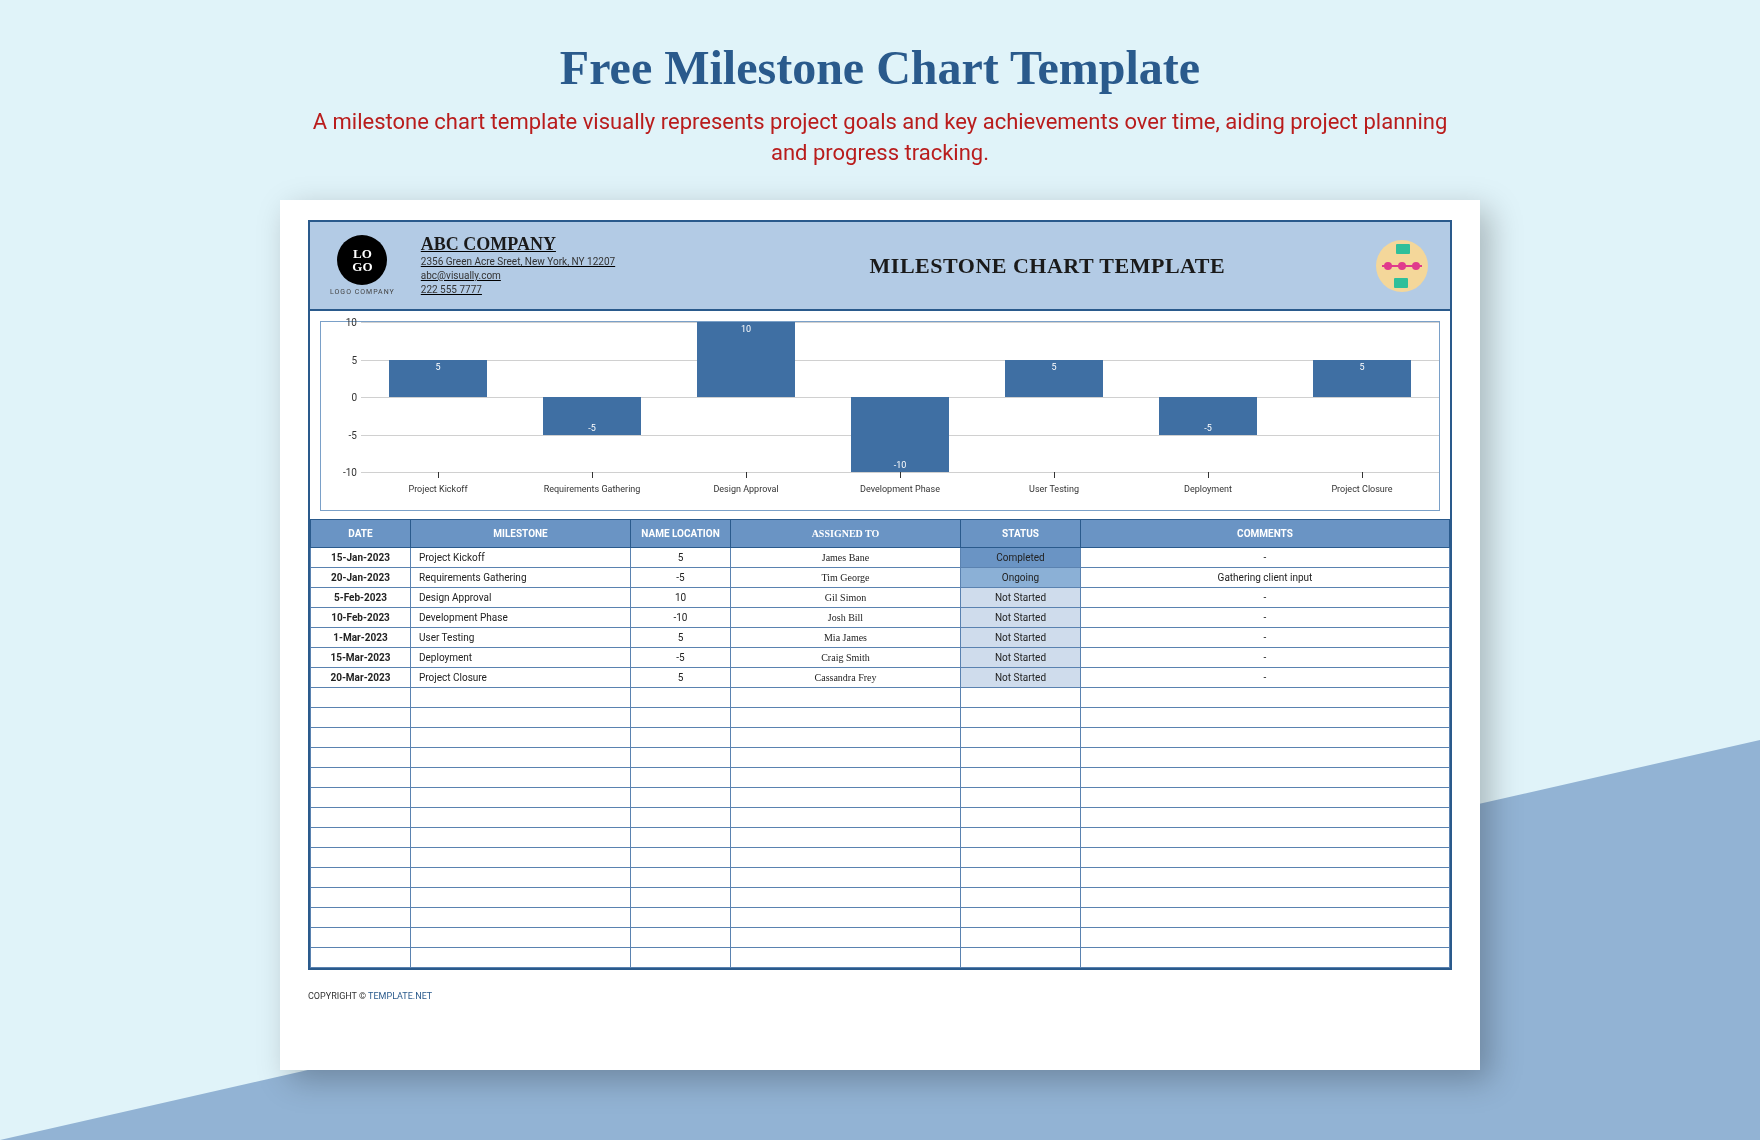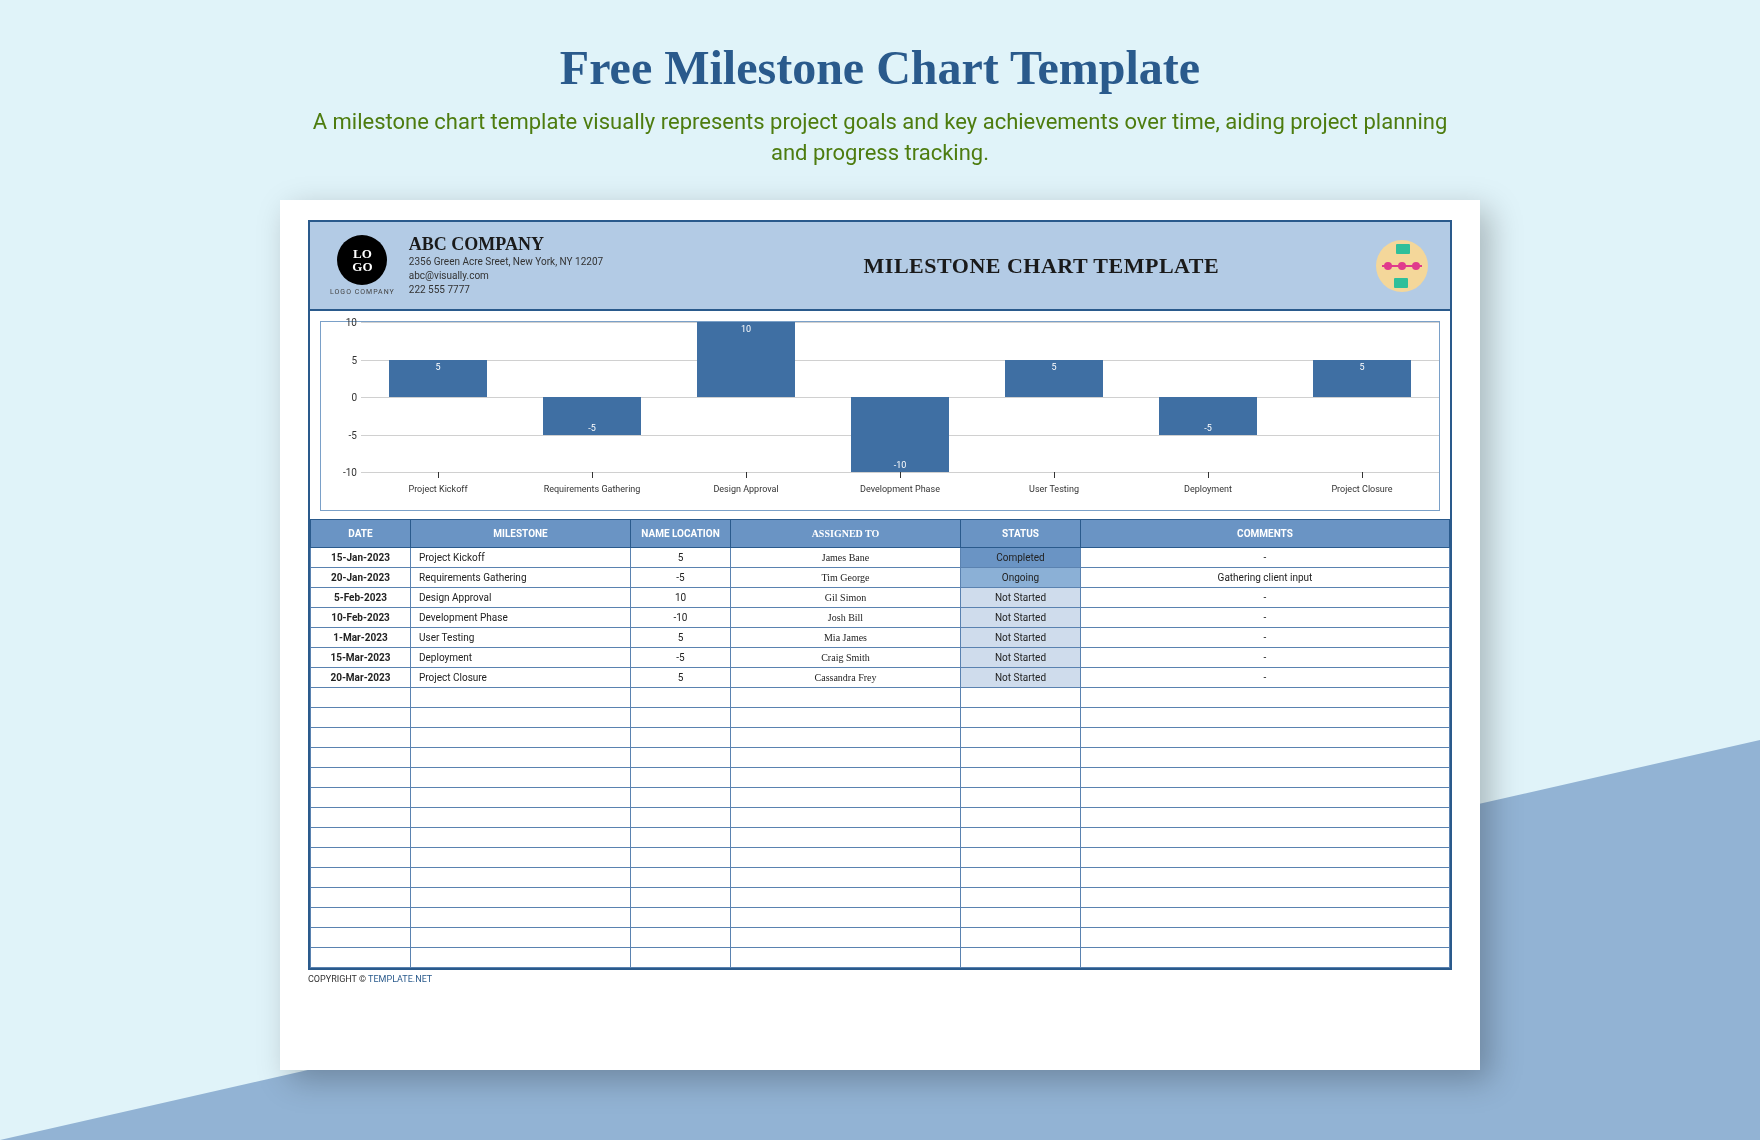--- a/index.html
+++ b/index.html
@@ -26,21 +26,21 @@
   padding-top: 40px;
   font-family: Georgia, "Times New Roman", serif;
   font-size: 48px;
   color: #2a5a8c;
   font-weight: 600;
 }
 .page-subtitle {
   text-align: center;
   padding: 12px 300px 0;
   font-size: 22px;
-  color: #4d7c0f;
+  color: #b91c1c;
   line-height: 1.4;
 }
 .doc {
   position: absolute;
   left: 280px;
   top: 200px;
   width: 1200px;
   height: 870px;
   background: #fff;
   box-shadow: 10px 10px 30px rgba(0,0,0,.25);
@@ -53,21 +53,21 @@
   display: flex;
   align-items: center;
   background: #b3cbe5;
   padding: 12px 20px;
   border-bottom: 2px solid #2a5a8c;
 }
 .logo {
   display: flex;
   flex-direction: column;
   align-items: center;
-  margin-right: 14px;
+  margin-right: 26px;
 }
 .logo-circle {
   width: 50px;
   height: 50px;
   border-radius: 50%;
   background: #000;
   color: #fff;
   display: flex;
   align-items: center;
   justify-content: center;
@@ -78,20 +78,21 @@
   text-align: center;
 }
 .logo-sub {
   font-size: 7px;
   letter-spacing: 1px;
   color: #444;
   margin-top: 3px;
 }
 .company-info {
   flex: 0 0 300px;
+  text-decoration: underline;
 }
 .company-name {
   font-family: Georgia, serif;
   font-weight: bold;
   font-size: 18px;
   color: #1a1a1a;
 }
 .company-line {
   font-size: 10px;
   color: #333;
@@ -152,21 +153,21 @@
 .c-date { width: 100px; text-align: center; font-weight: bold; }
 .c-milestone { width: 220px; }
 .c-loc { width: 100px; text-align: center; }
 .c-assigned { width: 230px; text-align: center; font-family: Liberation Serif, serif; }
 .c-status { width: 120px; text-align: center; margin-left: 9px; }
 .c-comments { text-align: center; }
 .status-completed { background: #6a94c4; color: #fff; }
 .status-ongoing { background: #8bb0d6; color: #fff; }
 .status-notstarted { background: #cfdcec; color: #333; }
 
-.copyright { font-size: 9px; color: #333; padding-top: 4px; }
+.copyright { font-size: 9px; color: #333; padding-top: 21px; }
 .copyright a { color: #2a5a8c; text-decoration: none; }
 </style>
 </head>
 <body>
 
 <div class="bg-triangle"></div>
 
 <h1 class="page-title">Free Milestone Chart Template</h1>
 <p class="page-subtitle">A milestone chart template visually represents project goals and key achievements over time, aiding project planning and progress tracking.</p>
 

